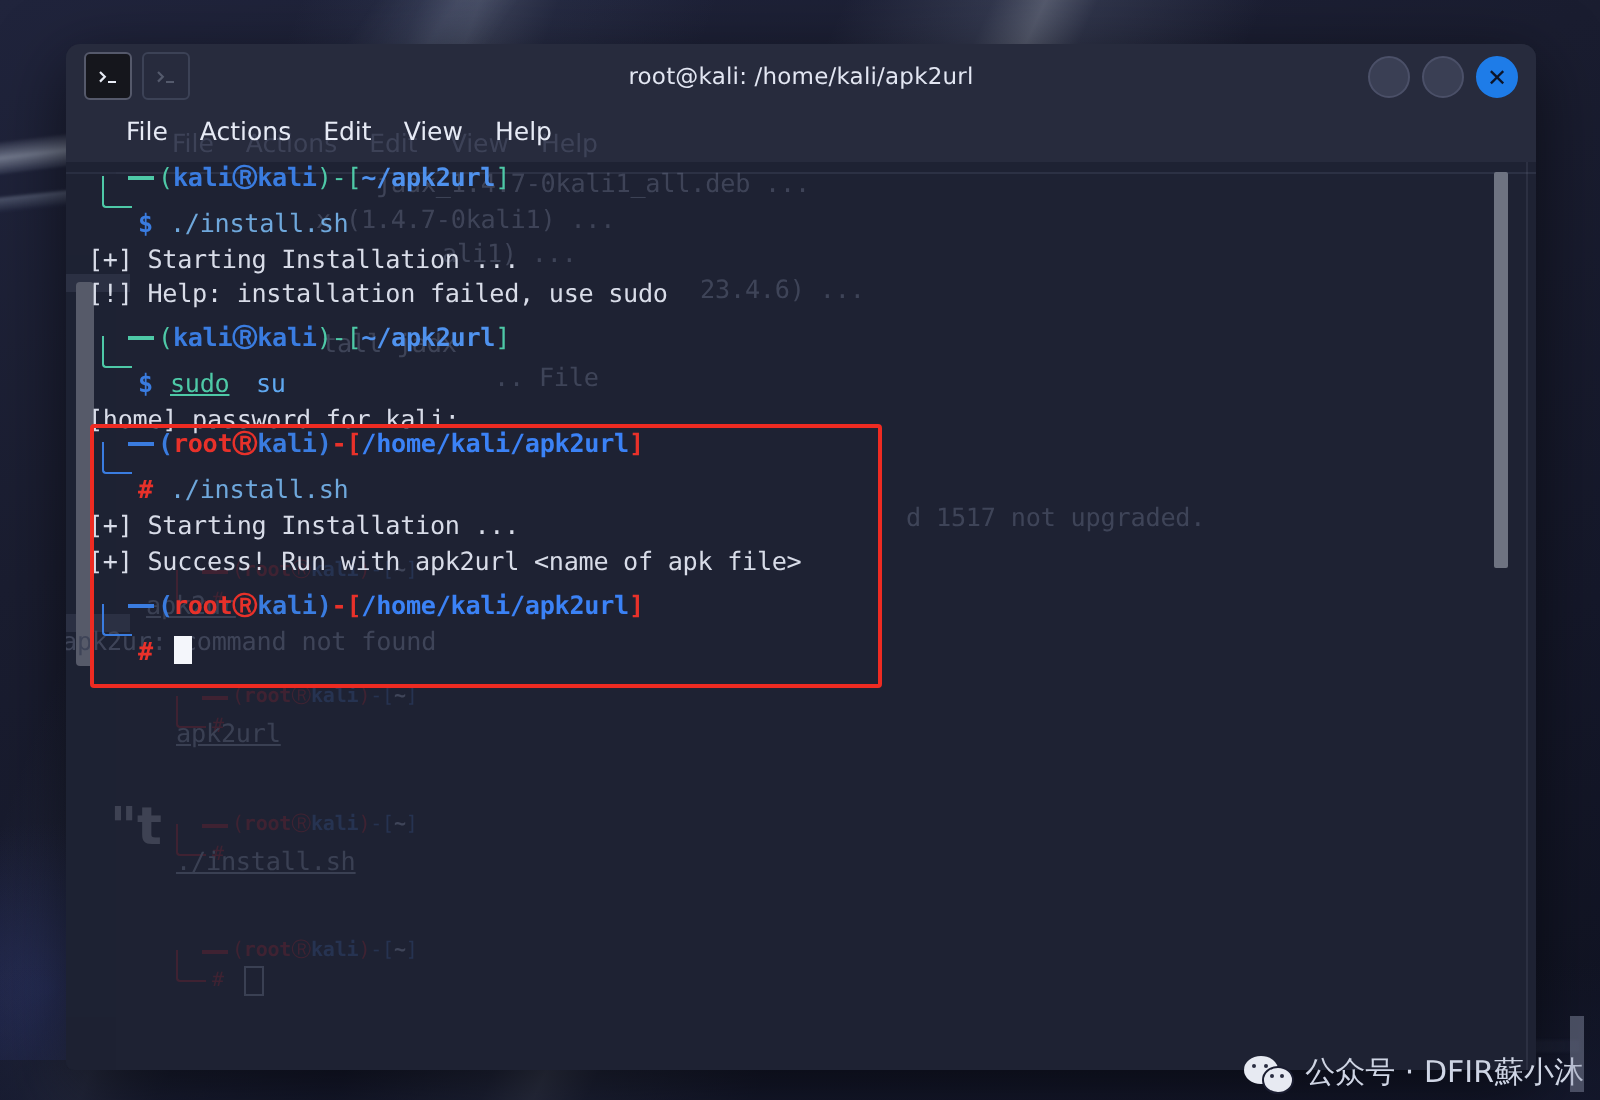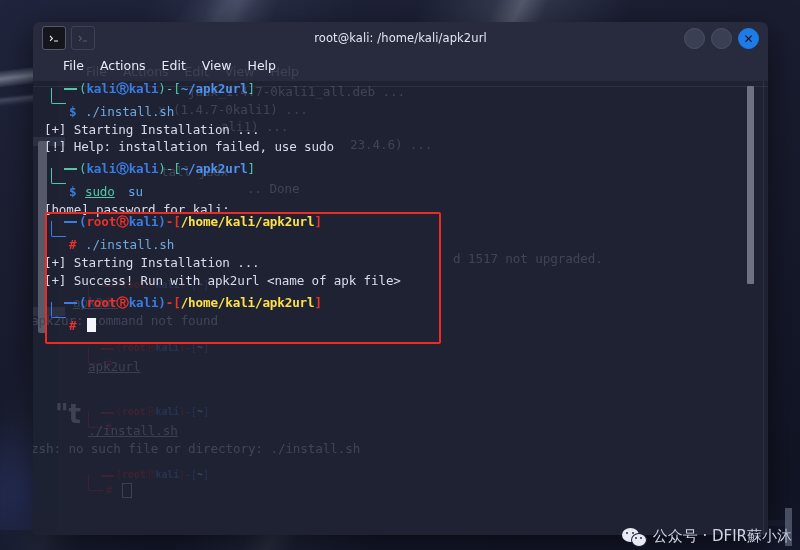--- a/index.html
+++ b/index.html
@@ -84,21 +84,21 @@
   
   #lines{position:absolute;left:0;top:0;right:0;}
   .row{position:absolute;white-space:pre;font-size:12.6px;letter-spacing:-.15px;}
   .fg{color:#d8dce8;}
   .c-green{color:#4ec9a7;}
   .c-blue{color:#3a7ce0;font-weight:bold;}
   .c-bluep{color:#4f92ee;font-weight:bold;}
   .c-dollar{color:#3a7ce0;font-weight:bold;}
   .c-red{color:#e8312a;font-weight:bold;}
   .c-redb{color:#e8312a;font-weight:bold;}
-  .c-white{color:#fde047;font-weight:bold;}
+  .c-white{color:#3b82f6;font-weight:bold;}
   .c-sudo{color:#4ec9a7;text-decoration:underline;}
   .c-su{color:#5fa8f0;}
   .c-cmd{color:#6fa8dc;}
   .corner-g{position:absolute;border-left:1.6px solid #4ec9a7;border-bottom:1.6px solid #4ec9a7;
     width:14px;height:15px;border-bottom-left-radius:2px;}
   .corner-b{position:absolute;border-left:1.6px solid #3a7ce0;border-bottom:1.6px solid #3a7ce0;
     width:14px;height:15px;border-bottom-left-radius:2px;}
   .corner-top-g{position:absolute;width:13px;height:1.6px;background:#4ec9a7;}
   .corner-top-b{position:absolute;width:13px;height:1.6px;background:#3a7ce0;}
   #cursor{position:absolute;width:9px;height:14px;background:#f4f6fb;}
@@ -184,21 +184,21 @@
       <div id="ghost-bar1"></div>
       <div id="ghost-bar2"></div>
       <div id="ghost-thumb"></div>
       <div id="ghost-t">"t</div>
 
       <div class="gl" style="left:155px;top:3px">jadx_1.4.7-0kali1_all.deb ...</div>
       <div class="gl" style="left:125px;top:21px">x (1.4.7-0kali1) ...</div>
       <div class="gl" style="left:188px;top:38px">ali1) ...</div>
       <div class="gl" style="left:317px;top:56px">23.4.6) ...</div>
       <div class="gl" style="left:128px;top:83px">tall jadx</div>
-      <div class="gl" style="left:214px;top:100px">.. Done</div>
+      <div class="gl" style="left:214px;top:100px">.. File</div>
       <div class="gl" style="left:420px;top:170px">d 1517 not upgraded.</div>
 
       <div class="gp" style="left:55px;top:205px">
         <span class="corner-b" style="left:0;top:-1px;border-color:#8b2530"></span>
         <span class="corner-top-b" style="left:13px;top:-1px;background:#8b2530"></span>
         <span style="position:absolute;left:28px;top:-8px;color:#8b2530">(<b>root</b>Ⓡ<b style="color:#3a5a96">kali</b>)<span style="color:#3a5a96">-[</span><b style="color:#8d97b2">~</b><span style="color:#3a5a96">]</span></span>
         <span style="position:absolute;left:18px;top:9px;color:#8b2530">#</span>
       </div>
       <div class="gl" style="left:40px;top:214px;text-decoration:underline;color:#7d879f">apk2ur</div>
       <div class="gl" style="left:-2px;top:232px">apk2ur: command not found</div>
@@ -211,21 +211,20 @@
       </div>
       <div class="gl" style="left:55px;top:278px;text-decoration:underline;color:#7d879f">apk2url</div>
 
       <div class="gp" style="left:55px;top:332px">
         <span class="corner-b" style="left:0;top:-1px;border-color:#8b2530"></span>
         <span class="corner-top-b" style="left:13px;top:-1px;background:#8b2530"></span>
         <span style="position:absolute;left:28px;top:-8px;color:#8b2530">(<b>root</b>Ⓡ<b style="color:#3a5a96">kali</b>)<span style="color:#3a5a96">-[</span><b style="color:#8d97b2">~</b><span style="color:#3a5a96">]</span></span>
         <span style="position:absolute;left:18px;top:9px;color:#8b2530">#</span>
       </div>
       <div class="gl" style="left:55px;top:342px;text-decoration:underline;color:#7d879f">./install.sh</div>
-      <div class="gl" style="left:-2px;top:360px">zsh: no such file or directory: ./install.sh</div>
 
       <div class="gp" style="left:55px;top:395px">
         <span class="corner-b" style="left:0;top:-1px;border-color:#8b2530"></span>
         <span class="corner-top-b" style="left:13px;top:-1px;background:#8b2530"></span>
         <span style="position:absolute;left:28px;top:-8px;color:#8b2530">(<b>root</b>Ⓡ<b style="color:#3a5a96">kali</b>)<span style="color:#3a5a96">-[</span><b style="color:#8d97b2">~</b><span style="color:#3a5a96">]</span></span>
         <span style="position:absolute;left:18px;top:9px;color:#8b2530">#</span>
         <span style="position:absolute;left:34px;top:7px;width:8px;height:13px;border:1px solid #7d879f"></span>
       </div>
     </div>
 

